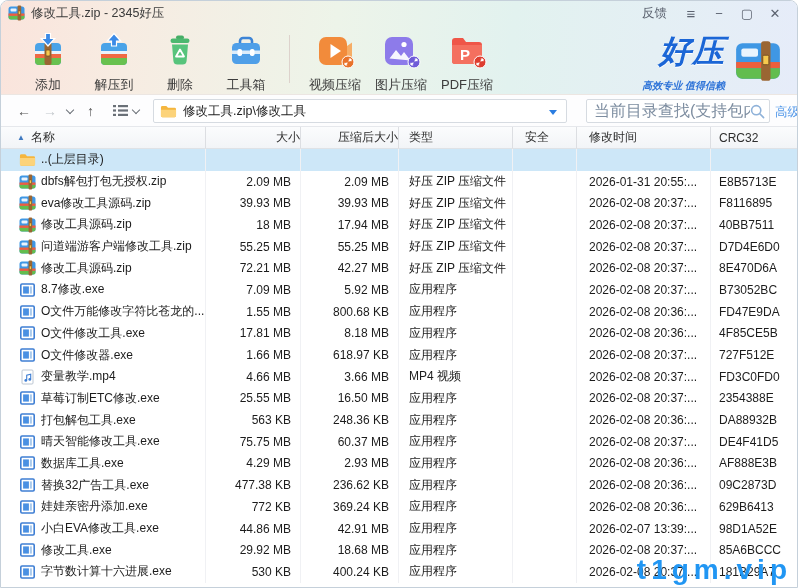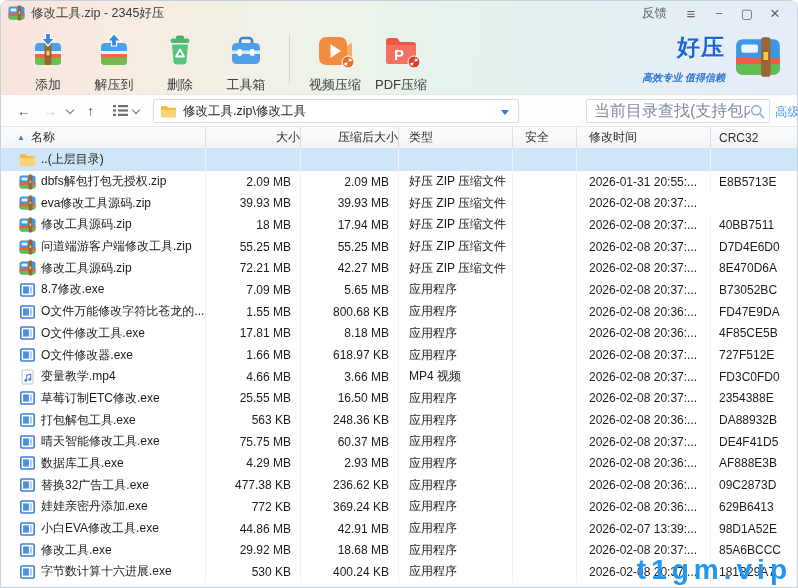--- a/index.html
+++ b/index.html
@@ -21,37 +21,37 @@
 
   
   .toolbar { height:70px; display:flex; align-items:flex-start; padding:4px 10px 0 14px; border-bottom:1px solid #ece6e2; }
   .tool-btn { width:66px; display:flex; flex-direction:column; align-items:center; gap:1px; padding-top:2px; cursor:default; }
   .tool-btn svg { width:40px; height:40px; }
   .tool-label { font-size:13px; color:#3d3d3d; white-space:nowrap; }
   .tb-sep { width:1px; height:48px; background:#ddd2cc; margin:6px 12px 0 10px; }
   .toolbar .spacer { flex:1; }
   .brand { display:flex; align-items:center; gap:8px; padding:6px 4px 0 0; }
   .brand-text { display:flex; flex-direction:column; align-items:flex-end; line-height:1; }
-  .brand-name { font-size:23px; font-weight:bold; color:#1b66d6;
+  .brand-name { font-size:32px; font-weight:bold; font-style:italic; color:#1b66d6;
      text-shadow:0 1px 0 #fff; letter-spacing:1px;margin-left:8px; }
   .brand-slogan { font-size:10px; font-weight:bold; font-style:italic; color:#2f74d8; margin-top:14px; white-space:nowrap; }
   .brand-logo svg { width:50px; height:44px; }
 
   
   .navbar { height:32px; background:#fdfdfe; border-bottom:1px solid #e6e8ec;
     display:flex; align-items:center; position:relative; font-size:13px; color:#555; }
   .nav-ico { text-align:center; cursor:default; font-size:14px; }
   .nav-back { position:absolute; left:16px; }
   .nav-fwd  { position:absolute; left:42px; color:#c3c7cc; }
   .chev { display:inline-block; width:6px; height:6px; border-right:1.6px solid #6a7077; border-bottom:1.6px solid #6a7077; transform:rotate(45deg); }
   .nav-chev1 { position:absolute; left:66px; top:12px; }
   .nav-up   { position:absolute; left:86px; }
   .view-ico { position:absolute; left:112px; top:9px; }
   .nav-chev2 { position:absolute; left:132px; top:12px; }
-  .combo { position:absolute; left:152px; top:4px; width:366px; height:24px; background:#fff;
+  .combo { position:absolute; left:152px; top:4px; width:414px; height:24px; background:#fff;
     border:1px solid #d6dbe1; border-radius:2px; display:flex; align-items:center; padding:0 6px; }
   .combo .folder-ico { width:17px; height:13px; margin-right:6px; flex:none; }
   .combo-path { font-size:12.5px; color:#222; white-space:nowrap; overflow:hidden; }
   .combo-caret { position:absolute; right:9px; top:10px; width:0; height:0;
     border-left:4.5px solid transparent; border-right:4.5px solid transparent; border-top:5.5px solid #2a7de1; }
   .searchbox { position:absolute; left:585px; top:4px; width:184px; height:24px; background:#fff;
     border:1px solid #d6dbe1; border-radius:2px; display:flex; align-items:center; padding:0 4px 0 7px; }
   .searchbox input { border:none; outline:none; flex:1; min-width:0; font-size:16px; color:#ec4899;
     font-family:inherit; background:transparent; }
   .searchbox input::placeholder { color:#7d8da0; opacity:1; }
@@ -157,20 +157,30 @@
       <div class="tb-sep"></div>
       <div class="tool-btn">
         <span><svg viewBox="0 0 40 40">
               <rect x="4" y="6" width="28" height="28" rx="7" fill="#f28b3b"></rect>
               <path d="M32 15 l5-3.5 v17 l-5-3.5 z" fill="#f6ad66"></path>
               <path d="M15.5 13 l10.5 7 -10.5 7 z" fill="#fff"></path>
               <circle cx="33" cy="31" r="6" fill="#e8722a" stroke="#fff" stroke-width="1"></circle>
               <path d="M30 34 l2.4-2.4 M30 34 v-2.2 M30 34 h2.2 M36 28 l-2.4 2.4 M36 28 v2.2 M36 28 h-2.2" stroke="#fff" stroke-width="1.2" fill="none"></path>
             </svg></span>
         <span class="tool-label">视频压缩</span>
+      </div>
+      <div class="tool-btn">
+        <span><svg viewBox="0 0 40 40">
+              <rect x="4" y="6" width="28" height="28" rx="7" fill="#8d7bea"></rect>
+              <circle cx="23" cy="13.5" r="2.6" fill="#fff"></circle>
+              <path d="M8.5 27.5 l6.5-8.5 5 6 3-4 6.5 8.5 z" fill="#fff" opacity="0.92"></path>
+              <circle cx="33" cy="31" r="6" fill="#6f5bd8" stroke="#fff" stroke-width="1"></circle>
+              <path d="M30 34 l2.4-2.4 M30 34 v-2.2 M30 34 h2.2 M36 28 l-2.4 2.4 M36 28 v2.2 M36 28 h-2.2" stroke="#fff" stroke-width="1.2" fill="none"></path>
+            </svg></span>
+        <span class="tool-label">图片压缩</span>
       </div>
       <div class="tool-btn">
         <span><svg viewBox="0 0 40 40">
               <path d="M5 10 a3 3 0 0 1 3-3 h8 l3 4 h13 a3 3 0 0 1 3 3 v16 a3 3 0 0 1-3 3 H8 a3 3 0 0 1-3-3 z" fill="#ef5648"></path>
               <path d="M5 14 h30 v16 a3 3 0 0 1-3 3 H8 a3 3 0 0 1-3-3 z" fill="#f4705f"></path>
               <text x="13" y="29" font-size="15" font-weight="bold" fill="#fff" font-family="Liberation Sans,sans-serif">P</text>
               <circle cx="33" cy="31" r="6" fill="#dd3d2f" stroke="#fff" stroke-width="1"></circle>
               <path d="M30 34 l2.4-2.4 M30 34 v-2.2 M30 34 h2.2 M36 28 l-2.4 2.4 M36 28 v2.2 M36 28 h-2.2" stroke="#fff" stroke-width="1.2" fill="none"></path>
             </svg></span>
         <span class="tool-label">PDF压缩</span>
@@ -309,20 +319,21 @@
               <rect x="10.3" y="6" width="2.2" height="3.6" rx="0.5" fill="#f6c94e" stroke="#70481f" stroke-width="0.5"></rect>
             </svg>
           </span>
           <span class="txt">eva修改工具源码.zip</span>
         </div>
       <div class="cell c-size">39.93 MB</div>
       <div class="cell c-packed">39.93 MB</div>
       <div class="cell c-type">好压 ZIP 压缩文件</div>
       <div class="cell c-sec"></div>
       <div class="cell c-mod">2026-02-08 20:37:...</div>
+      <div class="cell c-crc">F8116895</div>
     </div>
       <div class="row grid-cols">
       <div class="cell c-name">
           <span class="file-icon">
             <svg viewBox="0 0 17 16">
               <rect x="0.5" y="1.5" width="16" height="13" rx="2.5" fill="#3f97e4"></rect>
               <rect x="2.5" y="3.5" width="6" height="3" rx="1" fill="#eaf4fd"></rect>
               <rect x="0.5" y="8.5" width="16" height="2.4" fill="#ee5f3c"></rect>
               <path d="M0.5 10.9 h16 v1.2 a2.5 2.5 0 0 1-2.5 2.5 H3 a2.5 2.5 0 0 1-2.5-2.5 z" fill="#62bd4e"></path>
               <rect x="9.6" y="0.6" width="3.6" height="14.8" rx="1" fill="#9a6633"></rect>
@@ -385,21 +396,21 @@
           <span class="file-icon">
             <svg viewBox="0 0 16 16">
               <rect x="1.3" y="2" width="13.4" height="12" rx="1.2" fill="#fff" stroke="#3f7fd4" stroke-width="1.6"></rect>
               <rect x="3.6" y="4.4" width="5.8" height="7.2" fill="#4a90e2"></rect>
               <rect x="10.4" y="4.4" width="2" height="7.2" fill="#aacbee"></rect>
             </svg>
           </span>
           <span class="txt">8.7修改.exe</span>
         </div>
       <div class="cell c-size">7.09 MB</div>
-      <div class="cell c-packed">5.65 MB</div>
+      <div class="cell c-packed">5.92 MB</div>
       <div class="cell c-type">应用程序</div>
       <div class="cell c-sec"></div>
       <div class="cell c-mod">2026-02-08 20:37:...</div>
       <div class="cell c-crc">B73052BC</div>
     </div>
       <div class="row grid-cols">
       <div class="cell c-name">
           <span class="file-icon">
             <svg viewBox="0 0 16 16">
               <rect x="1.3" y="2" width="13.4" height="12" rx="1.2" fill="#fff" stroke="#3f7fd4" stroke-width="1.6"></rect>

